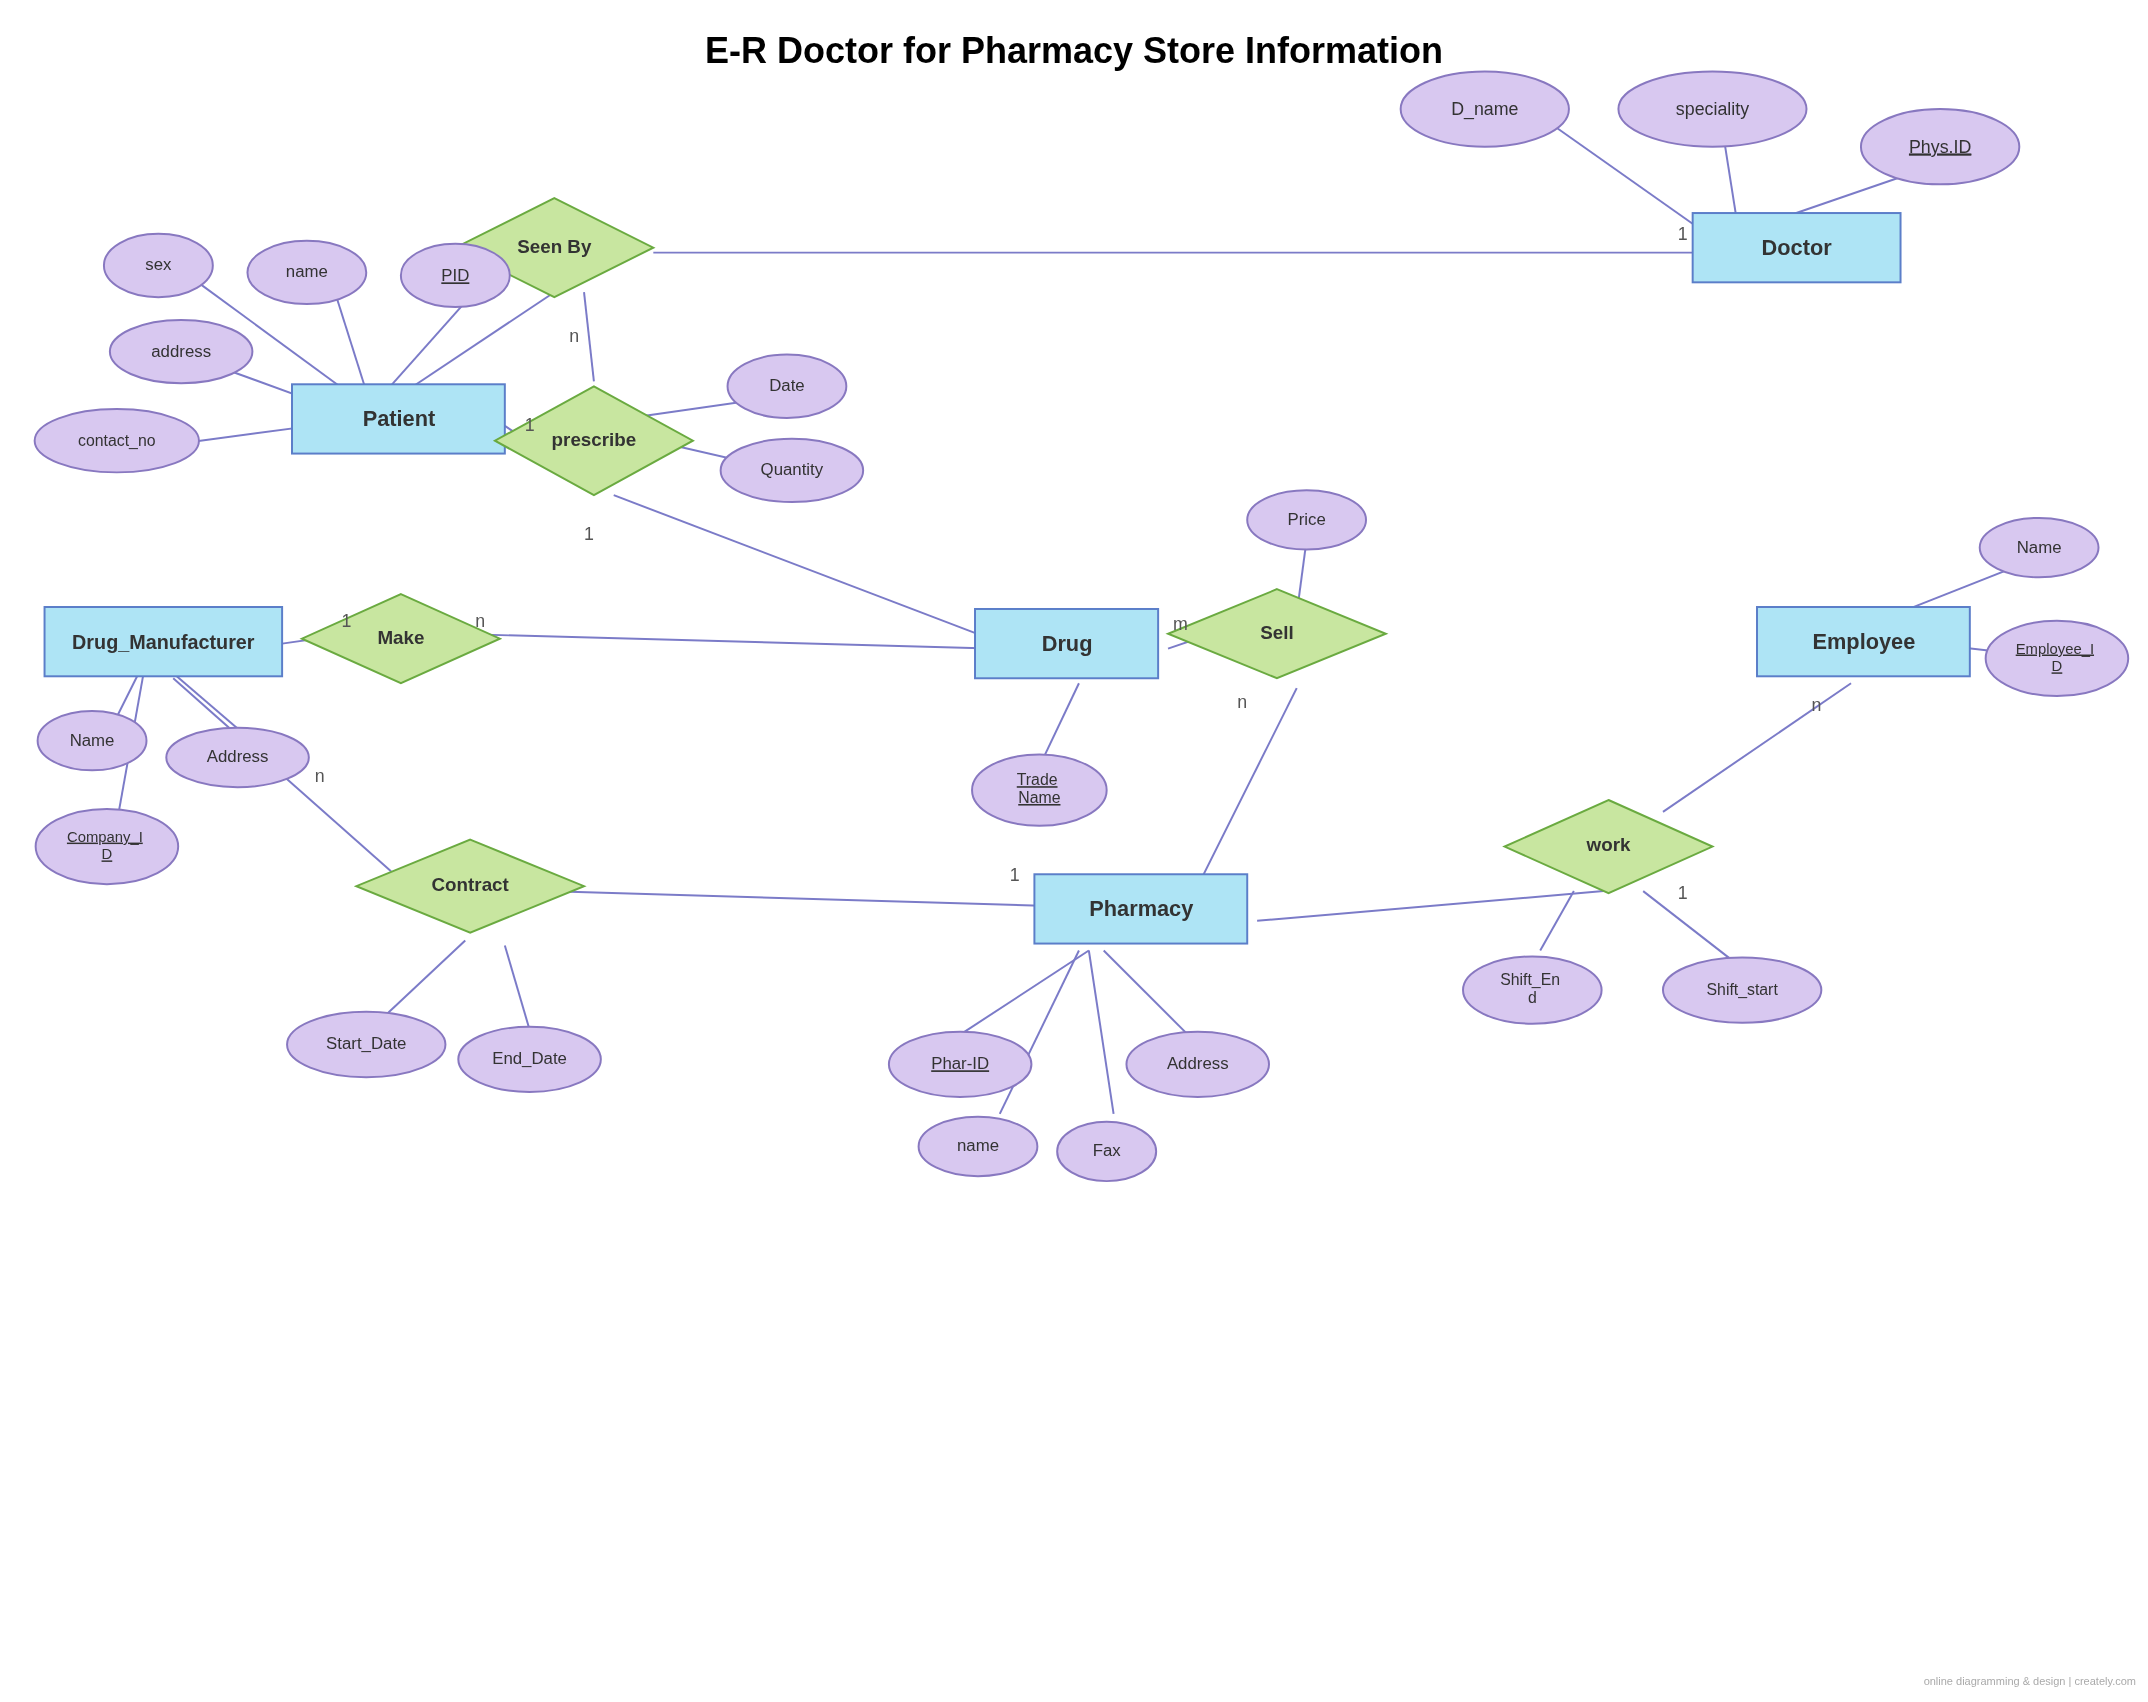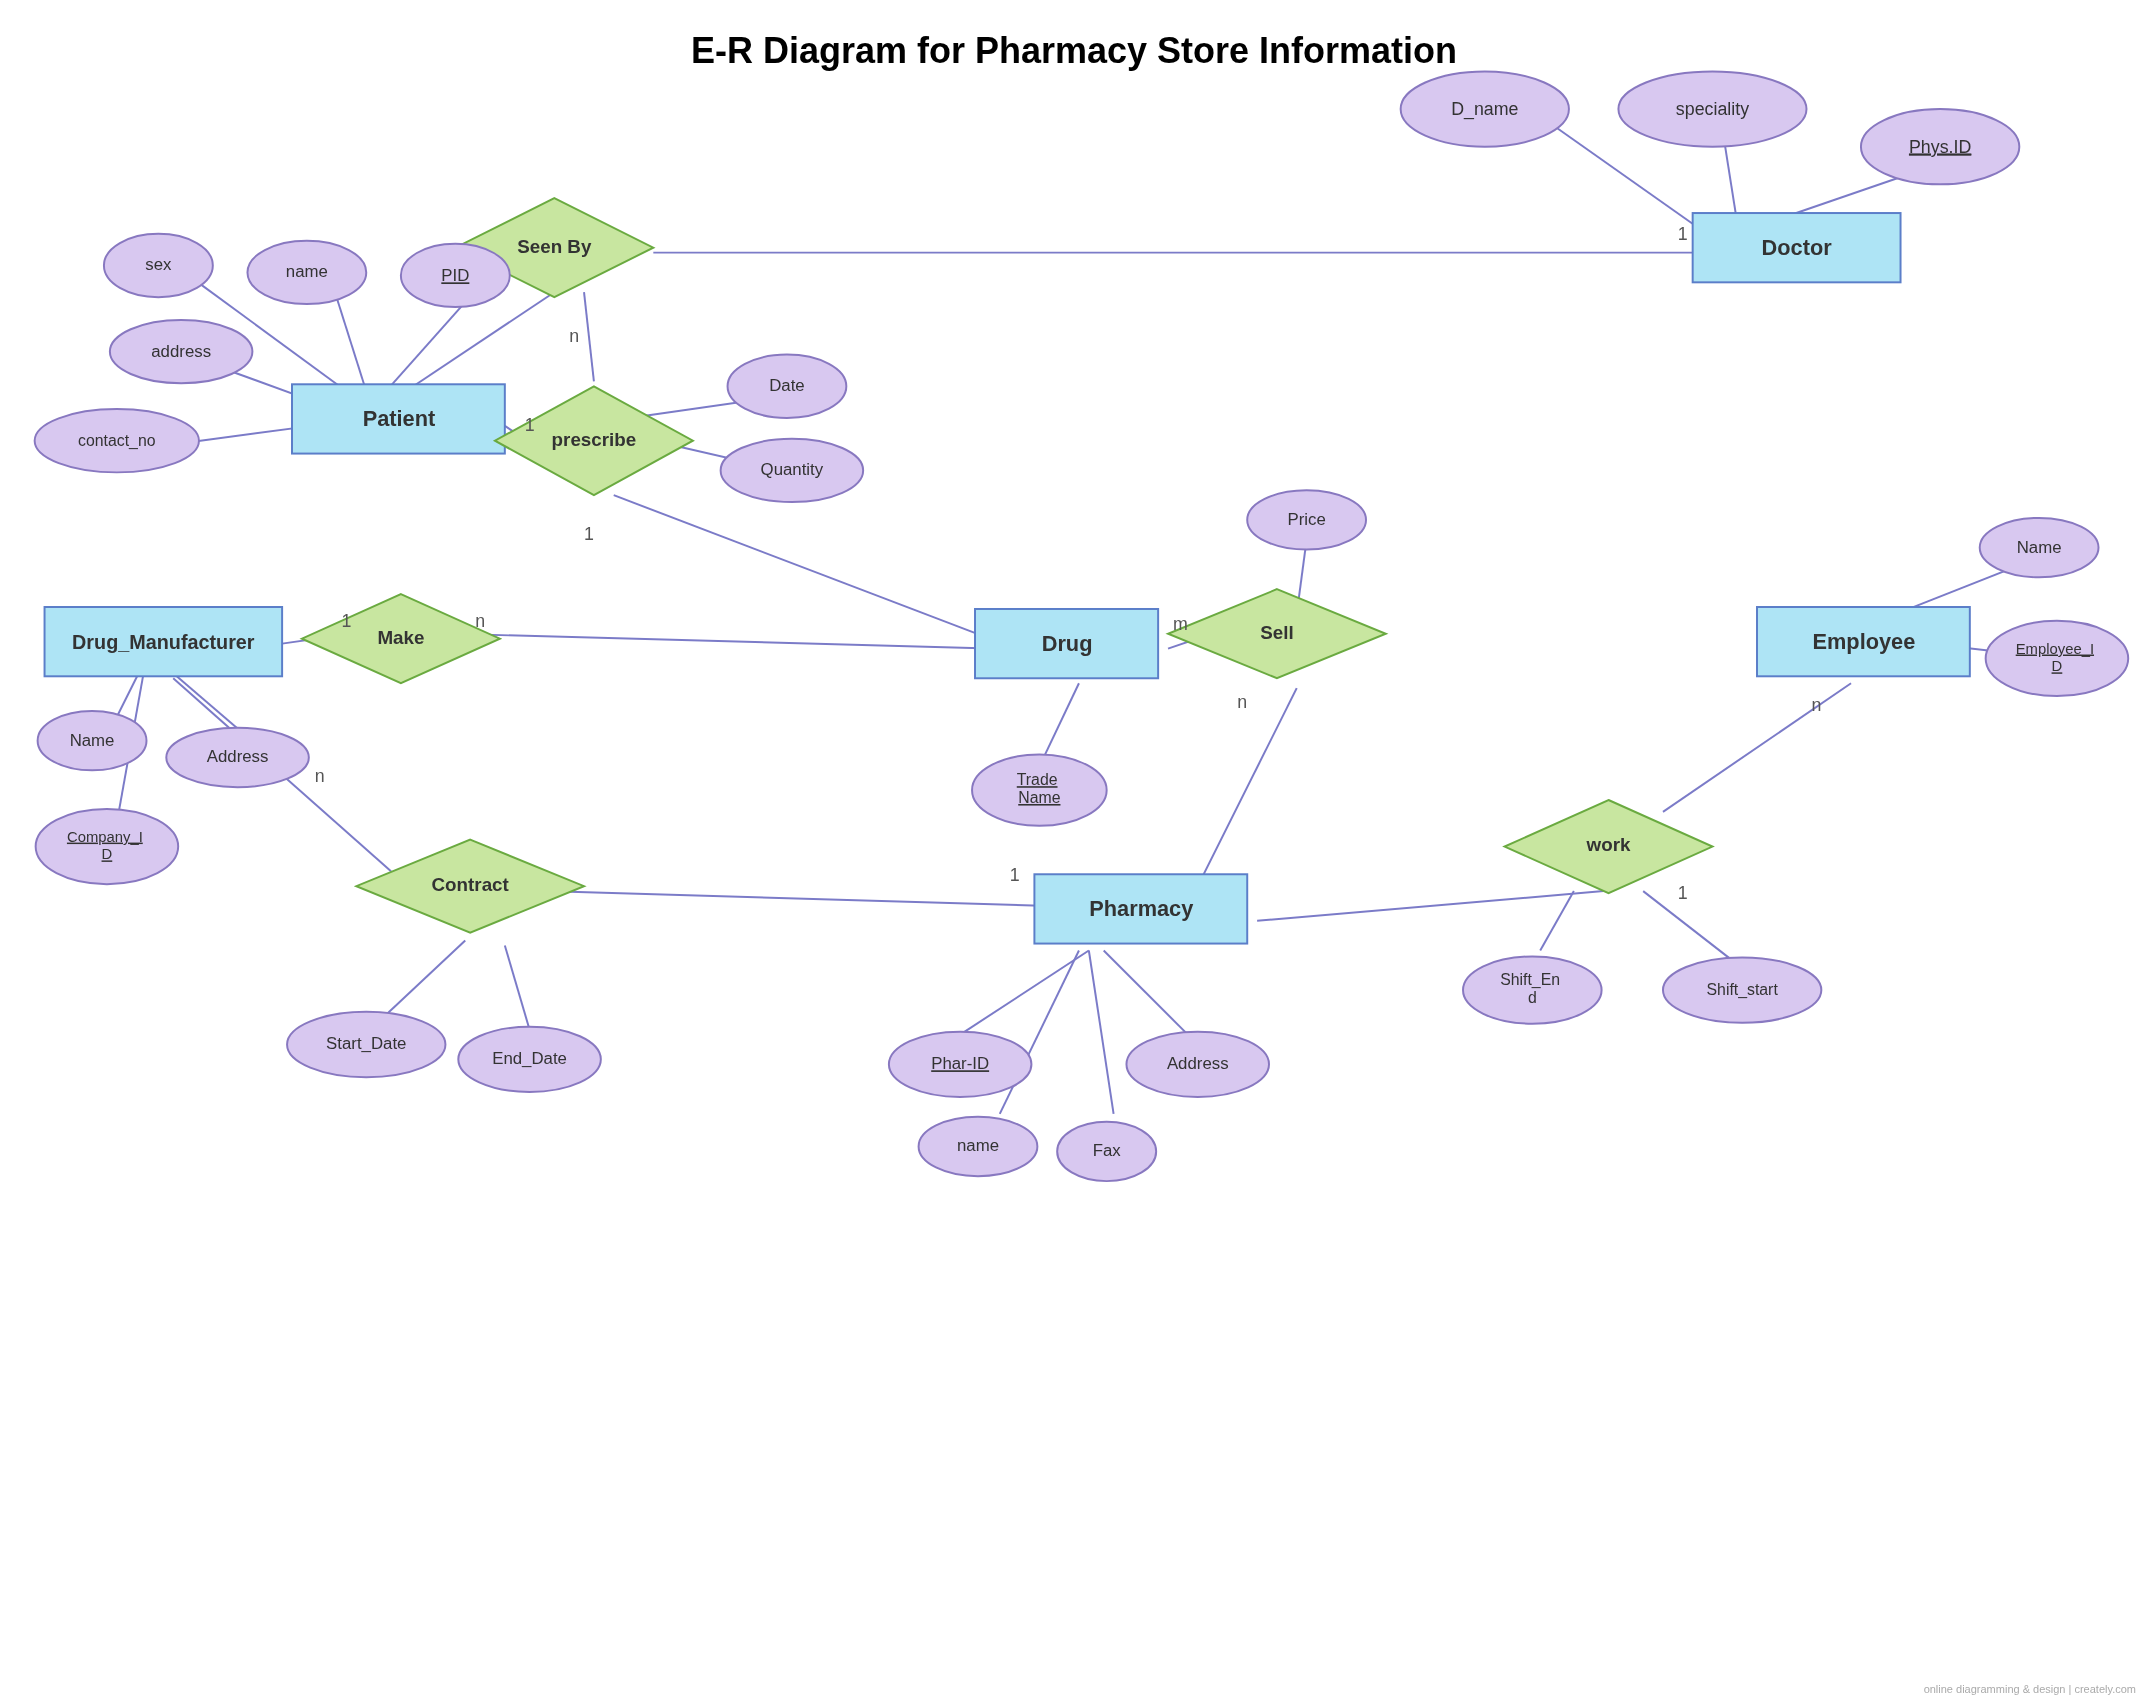--- a/index.html
+++ b/index.html
@@ -22,31 +22,31 @@
     }
     svg.diagram-svg {
       position: absolute;
       top: 0;
       left: 0;
       width: 2148px;
       height: 1703px;
     }
     .watermark {
       position: absolute;
-      bottom: 8px;
+      bottom: 16px;
       right: 12px;
       font-size: 11px;
       color: #aaa;
     }
   </style>
 </head>
 <body>
 
 <div class="diagram-container">
-  <h1>E-R Diagram for Pharmacy Store Information</h1>
+  <h1>E-R Doctor for Pharmacy Store Information</h1>
 
   <svg class="diagram-svg" viewBox="0 0 2170 1720" width="2148" height="1703">
 
     <line x1="1730" y1="255" x2="660" y2="255" stroke="#7b7bc8" stroke-width="2"></line>
 
     <line x1="560" y1="295" x2="410" y2="395" stroke="#7b7bc8" stroke-width="2"></line>
 
     <line x1="1730" y1="240" x2="1560" y2="120" stroke="#7b7bc8" stroke-width="2"></line>
     <line x1="1755" y1="225" x2="1740" y2="130" stroke="#7b7bc8" stroke-width="2"></line>
     <line x1="1800" y1="220" x2="1960" y2="165" stroke="#7b7bc8" stroke-width="2"></line>

